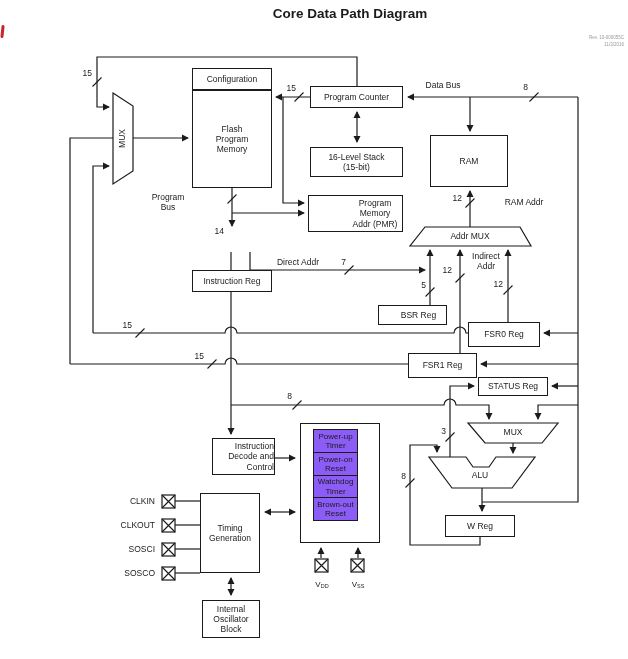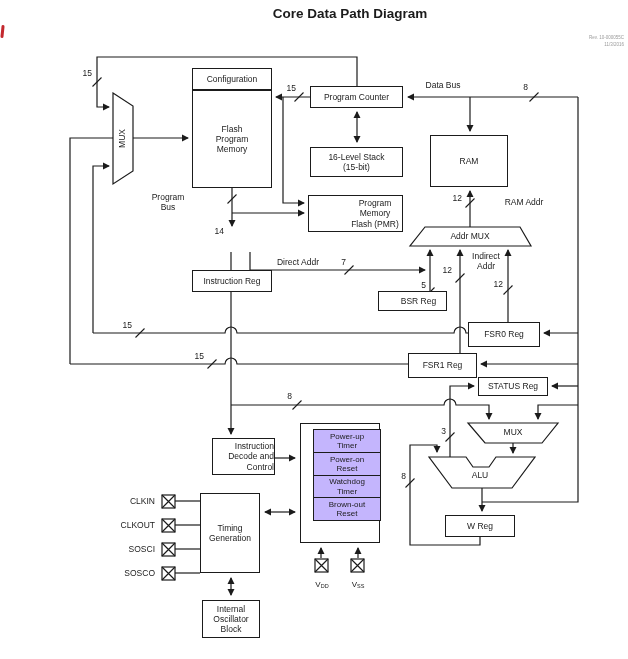--- a/index.html
+++ b/index.html
@@ -14,23 +14,23 @@
   .title{position:absolute;left:0;top:6px;width:628px;text-align:center;
          font-size:13.5px;font-weight:bold;padding-left:36px;}
   .rev{position:absolute;left:556px;top:35px;width:68px;font-size:4.5px;line-height:1.5;
        text-align:right;color:#9a9a9a;}
   .rotated{transform:rotate(-90deg);transform-origin:center center;}
   .flashwrap{padding:0;}
   .flash-header{width:100%;box-sizing:border-box;height:22px;border-bottom:2.5px solid #1b1b1b;
        display:flex;align-items:center;justify-content:center;}
   .flash-body{flex:1;display:flex;flex-direction:column;align-items:center;justify-content:center;}
   .resets-inner{position:absolute;left:12px;top:5px;width:56px;}
-  .reset-cell{box-sizing:border-box;width:68px;height:24px;border:1.2px solid #1b1b1b;
+  .reset-cell{box-sizing:border-box;width:45px;height:24px;border:1.2px solid #1b1b1b;
        margin-top:-1.2px;display:flex;flex-direction:column;justify-content:center;
-       font-size:8px;line-height:1.15;text-align:center;background:#c4b5fd;}
+       font-size:8px;line-height:1.15;text-align:center;background:#8b5cf6;}
   .reset-cell:first-child{margin-top:0;}
   .pinlabel{position:absolute;width:50px;font-size:8.5px;text-align:right;}
   .pwrlabel{position:absolute;width:28px;font-size:8px;text-align:center;}
   .pwrlabel .sub{font-size:5.5px;vertical-align:-1px;}
   .artifact{position:absolute;left:1px;top:25px;width:3px;height:13px;background:#c3282e;
        border-radius:2px;transform:rotate(6deg);}
 </style>
 </head>
 <body>
 
@@ -179,32 +179,32 @@
     <div>Program Counter</div>
   </div>
 
   <div class="box" style="left:310px;top:147px;width:93px;height:30px;">
     <div>16-Level Stack</div>
     <div>(15-bit)</div>
   </div>
 
   <div class="box" style="left:308px;top:195px;width:95px;height:37px;padding-left:39px;">
     <div>Program Memory</div>
-    <div>Flash (PMR)</div>
+    <div>Addr (PMR)</div>
   </div>
 
   <div class="box" style="left:430px;top:135px;width:78px;height:52px;">
     <div>RAM</div>
   </div>
 
   <div class="box" style="left:192px;top:230px;width:80px;height:22px;margin-top:40px;">
     <div>Instruction Reg</div>
   </div>
 
-  <div class="box" style="left:378px;top:291px;width:69px;height:20px;padding-left:12px;">
+  <div class="box" style="left:378px;top:305px;width:69px;height:20px;padding-left:12px;">
     <div>BSR Reg</div>
   </div>
 
   <div class="box" style="left:468px;top:322px;width:72px;height:25px;">
     <div>FSR0 Reg</div>
   </div>
 
   <div class="box" style="left:408px;top:353px;width:69px;height:25px;">
     <div>FSR1 Reg</div>
   </div>

